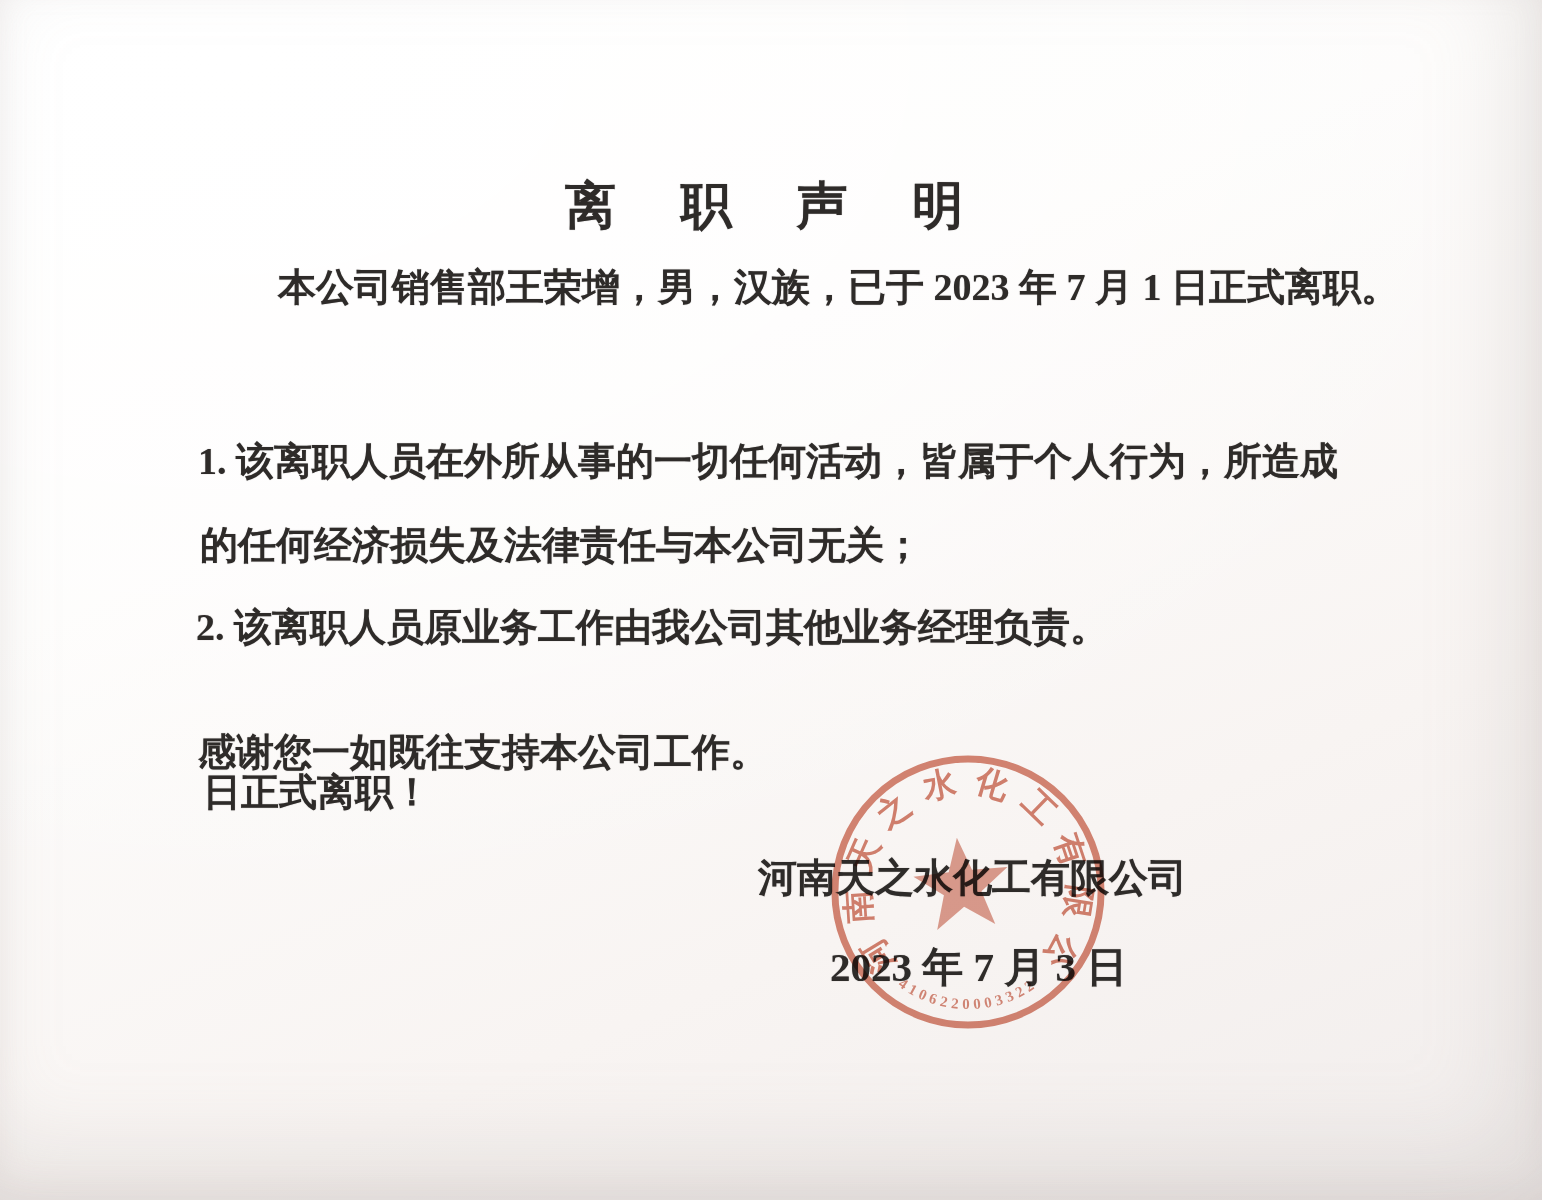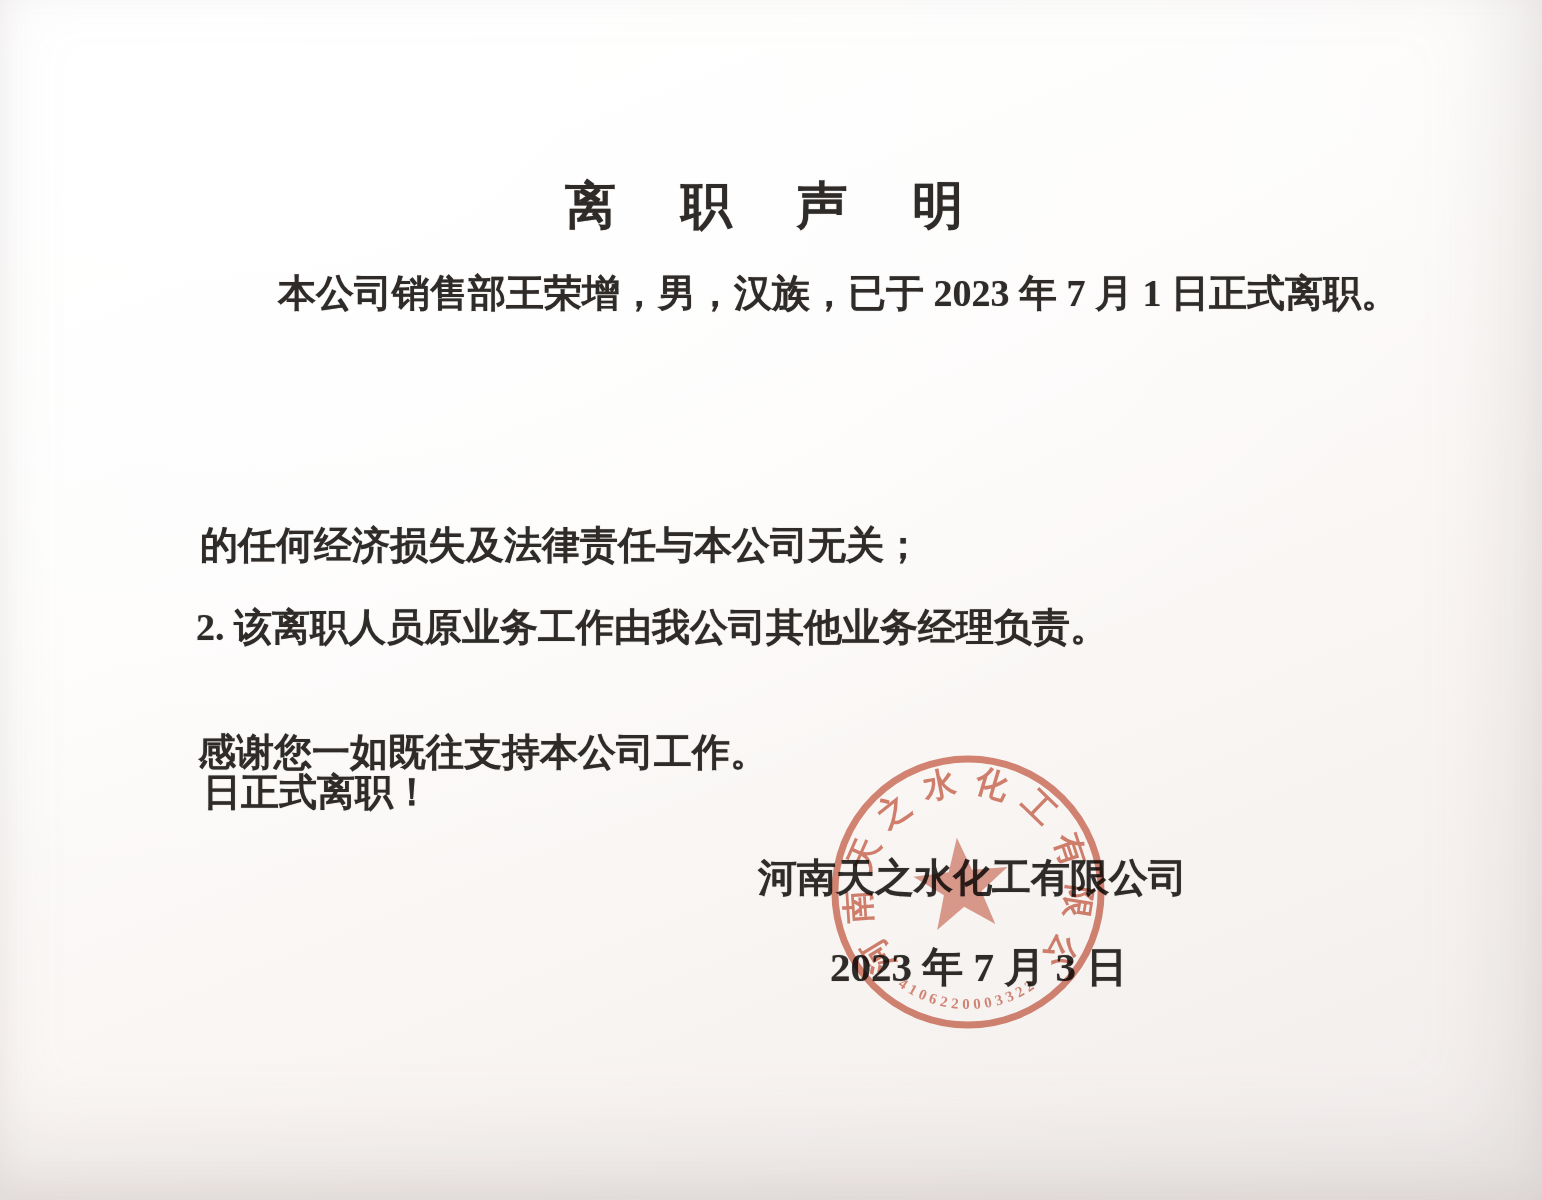--- a/index.html
+++ b/index.html
@@ -37,21 +37,21 @@
     transform: translateX(-50%);
     font-size: 51px;
     font-weight: 700;
     letter-spacing: 14px;
     word-spacing: 24px;
   }
   .body-line {
     font-size: 38px;
     font-weight: 600;
   }
-  .l1 { left: 278px; top: 268px; }
+  .l1 { left: 278px; top: 262px; }
   .l2 { left: 203px; top: 350px; }
   .l3 { left: 198px; top: 436px; }
   .l4 { left: 200px; top: 520px; }
   .l5 { left: 196px; top: 602px; }
   .l6 { left: 198px; top: 686px; margin-top: 41px; }
   .l7 { left: 203px; top: 767px; }
   .company-line {
     left: 758px;
     top: 851px;
     font-size: 39px;
@@ -89,20 +89,21 @@
   }
 </style>
 </head>
 <body>
 
 <div class="page">
 
   <div class="t doc-title">离 职 声 明</div>
 
   <div class="t body-line l1">本公司销售部王荣增，男，汉族，已于 2023 年 7 月 1 日正式离职。</div>
+  <div class="t body-line l3">1. 该离职人员在外所从事的一切任何活动，皆属于个人行为，所造成</div>
   <div class="t body-line l4">的任何经济损失及法律责任与本公司无关；</div>
   <div class="t body-line l5">2. 该离职人员原业务工作由我公司其他业务经理负责。</div>
   <div class="t body-line l6">感谢您一如既往支持本公司工作。</div>
   <div class="t body-line l7">日正式离职！</div>
 
   <div class="t company-line">河南天之水化工有限公司</div>
   <div class="t date-line">2023 年 7 月 3 日</div>
 
   <svg class="seal" viewBox="0 0 290 290" aria-hidden="true">
     <defs>

